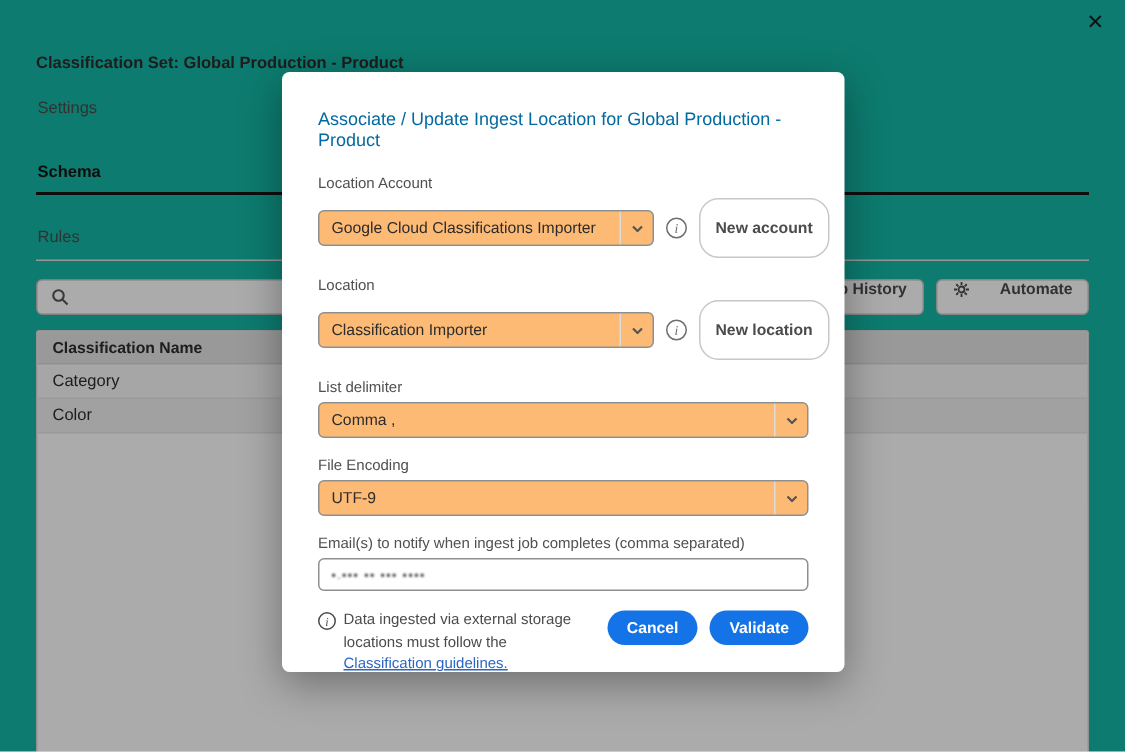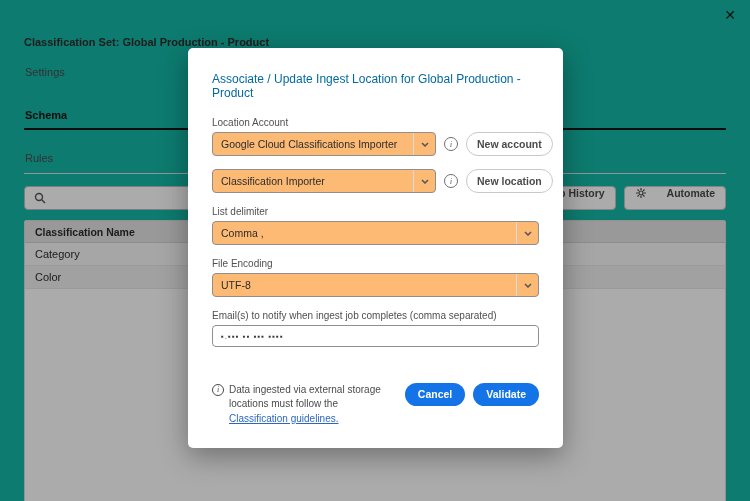--- a/index.html
+++ b/index.html
@@ -111,21 +111,21 @@
 
   .info-circle {
     flex: none; width: 14px; height: 14px; border-radius: 50%;
     border: 1px solid #6e6e6e; color: #6e6e6e;
     font-size: 9px; font-family: "Liberation Serif", serif; font-style: italic;
     display: flex; align-items: center; justify-content: center; cursor: pointer;
     background: #fff;
   }
 
   .pill-btn {
-    height: 24px; background: #fff;
+    height: 40px; background: #fff;
     border: 1.5px solid #c8c8c8; border-radius: 13px;
     padding: 0 10px; font-size: 10.5px; font-weight: bold; color: #4b4b4b;
     font-family: "Liberation Sans", sans-serif; white-space: nowrap; cursor: pointer;
   }
 
   .text-input {
     height: 22px; background: #fff;
     border: 1px solid #8f8f8f; border-radius: 4px;
     display: flex; align-items: center; padding: 0 8px; cursor: text;
   }
@@ -225,20 +225,21 @@
               <path d="M1 1l3 3 3-3" fill="none" stroke="#555" stroke-width="1.5"></path>
             </svg>
         </span>
       </div>
       <span class="info-circle">i</span>
       <button class="pill-btn">New account</button>
     </div>
   </div>
 
   <div class="field">
+    <div class="field-label">Location</div>
     <div class="field-row">
       <div class="select narrow">
         <span class="val">Classification Importer</span>
         <span class="chev">
           <svg width="8" height="5" viewBox="0 0 8 5">
               <path d="M1 1l3 3 3-3" fill="none" stroke="#555" stroke-width="1.5"></path>
             </svg>
         </span>
       </div>
       <span class="info-circle">i</span>
@@ -254,21 +255,21 @@
         <svg width="8" height="5" viewBox="0 0 8 5">
             <path d="M1 1l3 3 3-3" fill="none" stroke="#555" stroke-width="1.5"></path>
           </svg>
       </span>
     </div>
   </div>
 
   <div class="field">
     <div class="field-label">File Encoding</div>
     <div class="select full">
-      <span class="val">UTF-8</span>
+      <span class="val">UTF-9</span>
       <span class="chev">
         <svg width="8" height="5" viewBox="0 0 8 5">
             <path d="M1 1l3 3 3-3" fill="none" stroke="#555" stroke-width="1.5"></path>
           </svg>
       </span>
     </div>
   </div>
 
   <div class="field">
     <div class="field-label">Email(s) to notify when ingest job completes (comma separated)</div>

